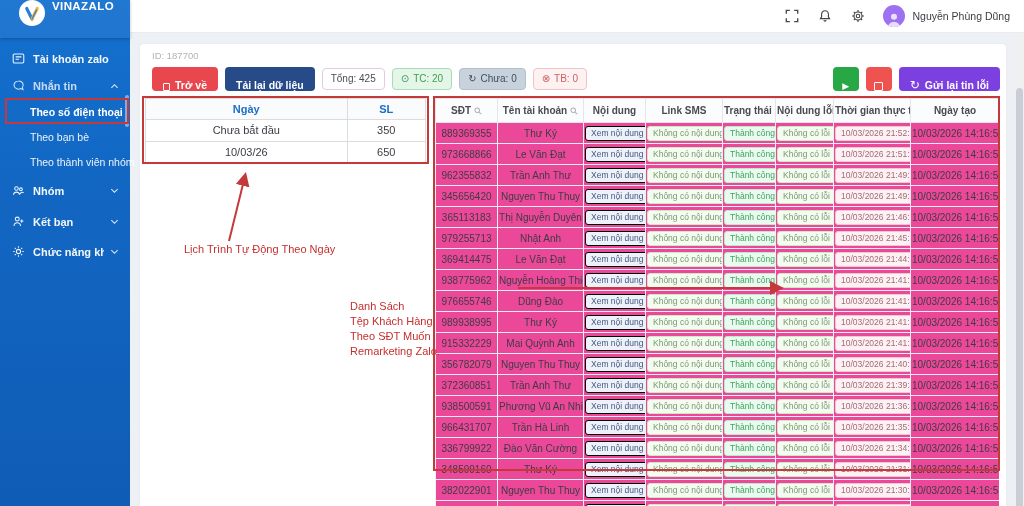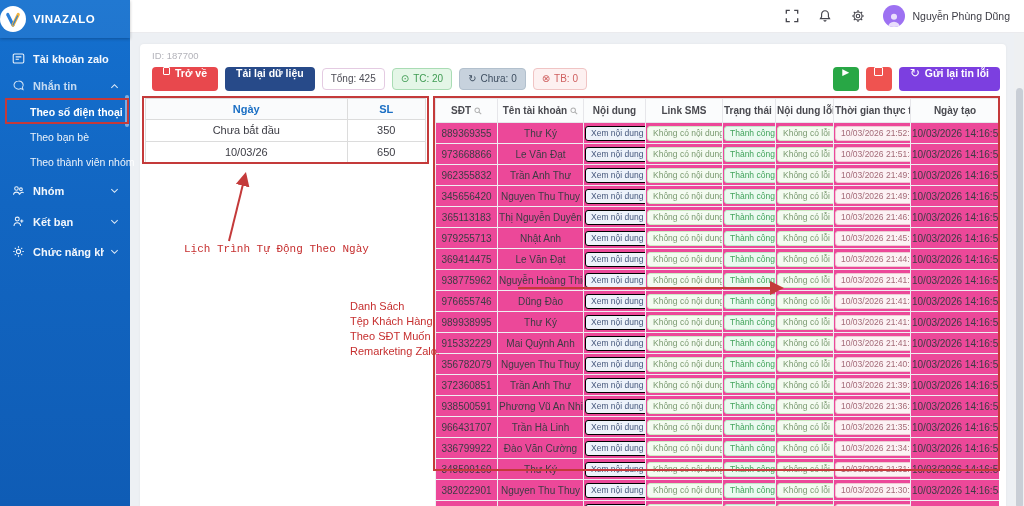--- a/index.html
+++ b/index.html
@@ -3,21 +3,21 @@
 <meta charset="utf-8">
 <style>
   * { margin:0; padding:0; box-sizing:border-box; }
   html,body { width:1024px; height:506px; overflow:hidden; }
   body { font-family:"Liberation Sans","DejaVu Sans",sans-serif; background:#edf0f4; position:relative; }
   #app { position:absolute; inset:0; width:1024px; height:506px; }
 
   
   .sidebar { position:absolute; left:0; top:0; width:130px; height:506px;
              background:linear-gradient(180deg,#1470cf 0%,#1266c2 40%,#0f5cb5 100%); z-index:2; }
-  .logo-row { height:38px; display:flex; align-items:center; gap:7px; padding:0 0;
+  .logo-row { height:38px; display:flex; gap:7px; padding:0 19px;
               background:rgba(255,255,255,.06); box-shadow:0 1px 3px rgba(0,0,0,.25); }
   .logo-circle { width:26px; height:26px; border-radius:50%; background:#fff; display:flex;
                  align-items:center; justify-content:center; flex:0 0 auto; }
   .brand-name { color:#fff; font-weight:bold; font-size:11.5px; letter-spacing:.4px; }
   nav { padding-top:7px; }
   .nav-item { height:27px; display:flex; align-items:center; gap:8px; padding:0 11px;
               color:rgba(255,255,255,.95); font-size:11px; font-weight:bold; cursor:pointer; }
   .nav-item.dim { color:rgba(255,255,255,.75); }
   .nav-item .ico { width:14px; height:14px; flex:0 0 auto; display:flex; align-items:center; justify-content:center; }
   .nav-item .lbl { flex:1; white-space:nowrap; overflow:hidden; }
@@ -45,21 +45,21 @@
   .card { position:absolute; left:140px; top:44px; width:866px; height:462px; background:#fff;
           border-radius:4px 4px 0 0; box-shadow:0 0 3px rgba(0,0,0,.05); }
 
   .title-row { position:absolute; left:152px; top:50px; display:flex; align-items:baseline; gap:8px; z-index:3; }
   .page-title { font-size:13px; font-weight:bold; color:#33333b; }
   .page-id { font-size:9.5px; color:#b3b3ba; }
 
   .toolbar { position:absolute; left:152px; top:66px; width:848px; height:25px;
              display:flex; align-items:center; gap:7px; z-index:3; }
   .btn { border:none; border-radius:4px; height:24px; font-size:10.5px; font-weight:bold;
-         color:#fff; padding:0 11px; display:flex; align-items:flex-start; gap:5px; cursor:pointer;
+         color:#fff; padding:0 11px; display:flex; align-items:flex-end; gap:5px; cursor:pointer;
          font-family:inherit; }
   .btn-back { background:#e8484d; }
   .btn-back .sq { width:7px; height:8px; border:1.2px solid #fff; border-radius:1px; display:inline-block; }
   .btn-reload { background:#274a89; }
   .pill { height:22px; border-radius:4px; font-size:10px; display:flex; align-items:center;
           gap:4px; padding:8px 8px; white-space:nowrap; }
   .pill-total { background:#fff; border:1px solid #e4cbe2; color:#4c4c55; }
   .pill-success { background:#e4f6e7; border:1px solid #a9dcb4; color:#3f9b52; }
   .pill-pending { background:#c7d2dd; border:1px solid #b2c0cd; color:#3e4e60; }
   .pill-error { background:#fdf1f1; border:1px solid #f0c4c4; color:#cf5f5f; }
@@ -505,21 +505,21 @@
       <td class="td-created">10/03/2026 14:16:53</td>
     </tr>
         </tbody>
     </table>
   </div>
 
   <div class="ann-box" style="left:5px; top:98px; width:124px; height:26px;"></div>
   <div class="ann-box" style="left:142px; top:96px; width:287px; height:68px;"></div>
   <div class="ann-box" style="left:433px; top:96px; width:567px; height:375px;"></div>
 
-  <div class="ann-note" style="left:184px; top:243px;font-family:Liberation Mono, monospace;">Lịch Trình Tự Động Theo Ngày</div>
+  <div class="ann-note" style="left:184px; top:243px;">Lịch Trình Tự Động Theo Ngày</div>
   <div class="ann-note multi" style="left:350px; top:299px;">
     <div>Danh Sách</div>
     <div>Tệp Khách Hàng</div>
     <div>Theo SĐT Muốn</div>
     <div>Remarketing Zalo.</div>
   </div>
 
   <svg class="overlay-svg">
     <defs>
       <marker id="arrowhead" markerWidth="7" markerHeight="7" refX="5" refY="3.5" orient="auto">

